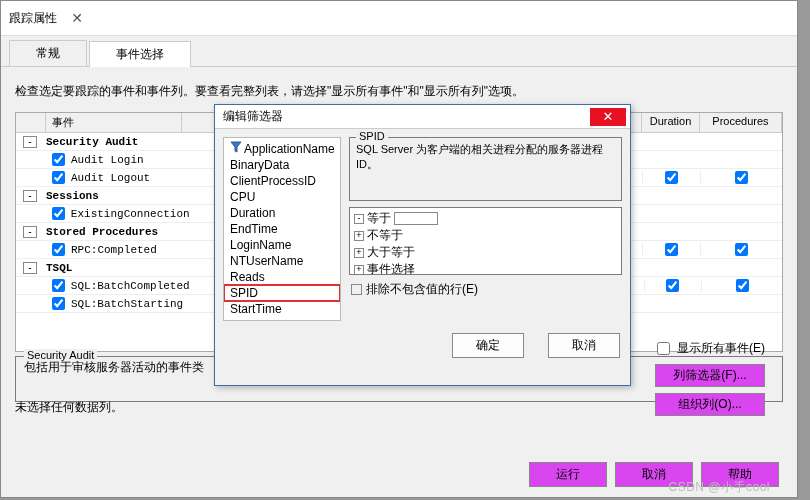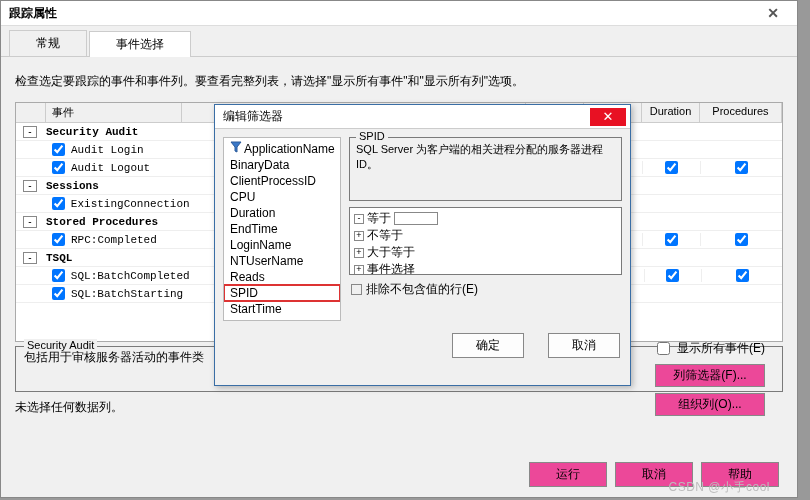--- a/index.html
+++ b/index.html
@@ -1,18 +1,18 @@
 <!DOCTYPE html>
 <html><head>
 <meta charset="utf-8">
 <style>
 * { box-sizing: border-box; font-family: "Microsoft YaHei", "SimSun", sans-serif; font-size: 12px; }
 body { margin: 0; background: #999; width: 810px; height: 500px; overflow: hidden; position: relative; }
 .window { position: absolute; left: 0; top: 0; width: 798px; height: 498px; background: #f0f0f0; border: 1px solid #888; }
-.titlebar { height: 25px; display: flex; align-items: center; justify-content: space-between; padding: 0 4px 0 8px; background: #fff; border-bottom: 1px solid #ddd; font-weight: bold; }
+.titlebar { height: 35px; display: flex; align-items: center; padding: 0 4px 0 8px; background: #fff; border-bottom: 1px solid #ddd; }
 .titlebar .close { width: 40px; text-align: center; font-size: 14px; color: #555; cursor: default; }
 .tabs { display: flex; padding: 4px 8px 0 8px; border-bottom: 1px solid #ccc; background: #f0f0f0; }
 .tab { padding: 4px 26px; border: 1px solid #ccc; border-bottom: none; margin-right: 2px; background: #f0f0f0; }
 .tab.active { background: #fff; position: relative; top: 1px; }
 .body { padding: 10px 14px; }
 .desc { margin: 6px 0 12px 0; }
 .grid-wrap { border: 1px solid #aaa; height: 240px; overflow: hidden; position: relative; background: #fff; }
 .ghead { display: flex; background: #f0f0f0; border-bottom: 1px solid #ccc; }
 .ghead .gh { border-right: 1px solid #ccc; padding: 2px 6px; font-size: 11px; }
 .col-tree { width: 30px; }
@@ -23,21 +23,21 @@
 .tgl { width: 14px; height: 12px; border: 1px solid #888; display: inline-flex; align-items: center; justify-content: center; font-size: 10px; margin: 0 7px; background: #fff; line-height: 1; }
 .evlabel { flex: 1; padding-left: 2px; font-family: "Courier New", monospace; font-size: 11px; }
 .evlabel.bold { font-weight: bold; }
 .chkcol { width: 58px; display: flex; justify-content: center; border-left: 1px solid #eee; }
 .chkcol input { margin: 0; }
 .gap { width: 344px; border-left: 1px solid #eee; border-right: 1px solid #eee; }
 .helpbox { border: 1px solid #7a7a7a; background: #f0f0f0; margin-top: 4px; padding: 2px 8px; position: relative; height: 46px; }
 .helpbox .legend { position: absolute; top: -8px; left: 8px; background: #f0f0f0; padding: 0 3px; font-size: 11px; }
 .row-btns { display: flex; flex-direction: column; align-items: flex-end; gap: 2px; position: absolute; right: 32px; top: 338px; }
 .row-btns label { display: flex; align-items: center; gap: 4px; }
-.btn { border: 1px solid #888; background: #ec4899; padding: 2px 0; width: 110px; text-align: center; margin-top: 4px; }
+.btn { border: 1px solid #888; background: #d946ef; padding: 2px 0; width: 110px; text-align: center; margin-top: 4px; }
 .bottom-btns { position: absolute; bottom: 10px; right: 18px; display: flex; gap: 8px; }
 .bottom-btns .btn { width: 78px; padding: 3px 0; }
 .noselect { position: absolute; left: 14px; top: 398px; }
 
 
 .modal { position: absolute; left: 214px; top: 104px; width: 417px; height: 282px; background: #f0f0f0; border: 1px solid #3a6ea5; box-shadow: 2px 2px 6px rgba(0,0,0,.25); }
 .modal .mtitle { background: #fff; height: 24px; display: flex; align-items: center; justify-content: space-between; padding: 0 4px 0 8px; border-bottom: 1px solid #ccc; }
 .modal .mclose { width: 36px; background: #e81123; color: #fff; text-align: center; height: 18px; line-height: 18px; font-size: 13px; }
 .modal .mbody { display: flex; height: 200px; padding: 8px; gap: 8px; }
 .collist { width: 118px; background: #fff; border: 1px solid #bbb; overflow: auto; padding: 2px 0; }

